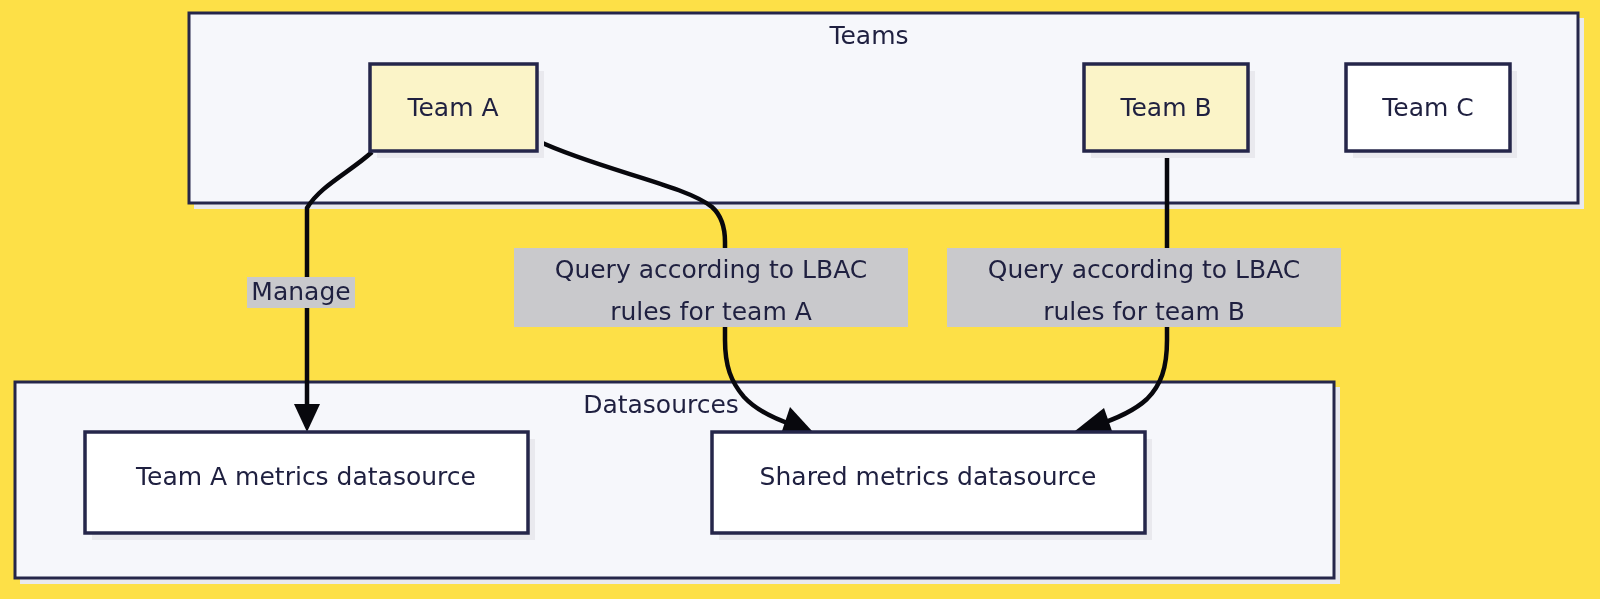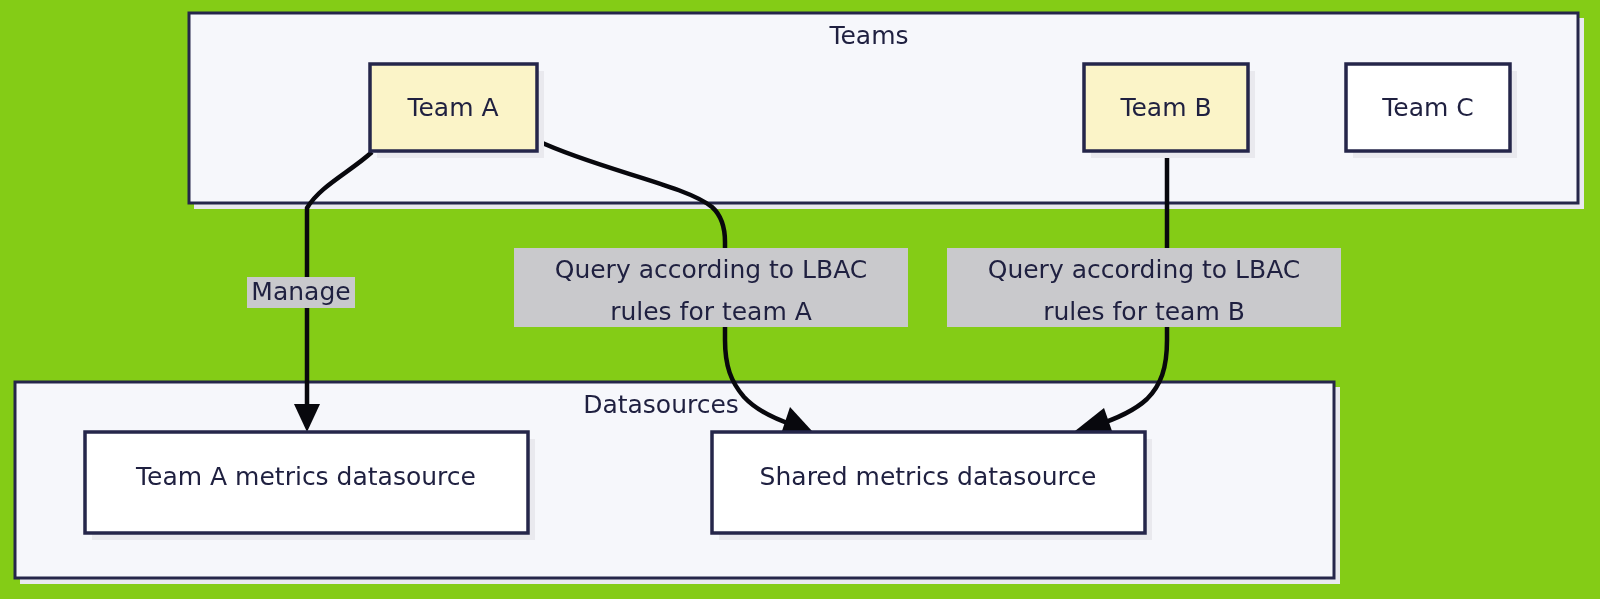--- a/index.html
+++ b/index.html
@@ -7,21 +7,21 @@
     padding: 0;
     background: #ffffff;
   }
   body {
     font-family: "DejaVu Sans", "Liberation Sans", sans-serif;
   }
   #diagram-root {
     position: relative;
     width: 1600px;
     height: 599px;
-    background: #84cc16;
+    background: #fde047;
     overflow: hidden;
   }
   svg.diagram-canvas {
     position: absolute;
     left: 0;
     top: 0;
     width: 1600px;
     height: 599px;
   }
   .cluster-label,

